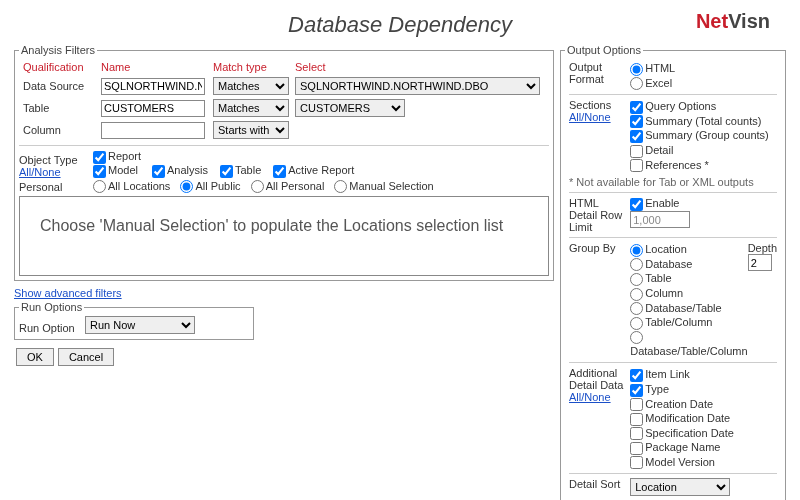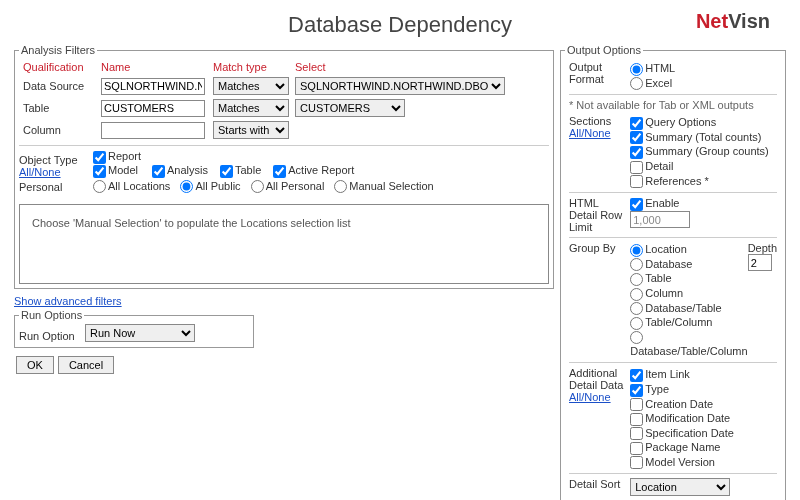--- a/index.html
+++ b/index.html
@@ -1,35 +1,35 @@
 <!DOCTYPE html>
 <html><head>
 <meta charset="utf-8">
 <style>
 * { box-sizing: border-box; margin: 0; padding: 0; }
 body { font-family: Arial, sans-serif; font-size: 11px; width: 800px; height: 500px; background: #fff; position: relative; color: #333; }
-.title { font-size: 22px; font-weight: 300; text-align: center; padding: 12px 0 6px; color: #444; }
+.title { font-size: 22px; font-weight: 300; text-align: center; padding: 12px 0 6px; color: #444; font-style: italic; }
 .logo { position: absolute; top: 10px; right: 30px; font-size: 20px; font-weight: bold; }
 .logo .net { color: #c81e2b; }
 .logo .visn { color: #444; }
 .main { display: flex; padding: 0 14px; gap: 6px; }
 .left { flex: 0 0 540px; }
 .right { flex: 1; }
 fieldset { border: 1px solid #999; margin-bottom: 4px; padding: 2px 4px 4px; }
 legend { font-size: 11px; color: #444; padding: 0 2px; }
 .hdr-row th { color: #c81e2b; font-weight: normal; text-align: left; font-size: 11px; padding: 1px 2px; }
 .af-table td { padding: 1px 2px; vertical-align: middle; }
 input[type=text] { border: 1px solid #888; padding: 1px 2px; font-size: 11px; height: 17px; }
 select { border: 1px solid #888; font-size: 11px; height: 18px; background: #efefef; }
 .link { color: #1a4fc8; text-decoration: underline; cursor: pointer; }
 .row { display: flex; align-items: flex-end; gap: 4px; padding: 1px 0; flex-wrap: wrap; }
 .lbl { display: inline-block; }
 .w70 { width: 70px; }
 .w100 { width: 100px; }
-.bigbox { width: 100%; height: 80px; border: 1px solid #888; padding: 12px; font-size: 11px; color: #555; margin-top: 10px; }
+.bigbox { width: 100%; height: 80px; border: 1px solid #888; padding: 20px; font-size: 16px; color: #555; margin-top: 2px; }
 .btn { border: 1px solid #888; background: #efefef; padding: 2px 10px; font-size: 11px; cursor: pointer; }
 .out-table td { padding: 1px 2px; vertical-align: top; font-size: 11px; }
 .cb-col label { display: block; line-height: 14px; }
 .cb-col input { vertical-align: middle; margin-right: 3px; }
 .note { font-size: 10px; color: #666; }
 input[type=checkbox], input[type=radio] { vertical-align: middle; margin: 0 2px 0 0; }
 label { vertical-align: middle; }
 </style>
 </head>
 <body>
@@ -46,21 +46,21 @@
             <tr class="hdr-row">
         <th style="width:76px">Qualification</th>
         <th style="width:110px">Name</th>
         <th style="width:80px">Match type</th>
         <th>Select</th>
       </tr>
       <tr>
         <td>Data Source</td>
         <td><input type="text" style="width: 104px;" value="SQLNORTHWIND.NO"></td>
         <td><select style="width:76px"><option>Matches</option></select></td>
-        <td><select style="width:210px"><option>SQLNORTHWIND.NORTHWIND.DBO</option></select></td>
+        <td><select style="width:245px"><option>SQLNORTHWIND.NORTHWIND.DBO</option></select></td>
       </tr>
       <tr>
         <td>Table</td>
         <td><input type="text" style="width: 104px;" value="CUSTOMERS"></td>
         <td><select style="width:76px"><option>Matches</option></select></td>
         <td><select style="width:110px"><option>CUSTOMERS</option></select></td>
       </tr>
       <tr>
         <td>Column</td>
         <td><input type="text" style="width: 104px;"></td>
@@ -111,31 +111,31 @@
                 <label><input type="radio" name="of" checked="" style=""><span>HTML</span></label>
                 <label><input type="radio" name="of" style=""><span>Excel</span></label>
               </td>
             </tr>
       <tr>
               <td colspan="2">
                 <hr style="border:none;border-top:1px solid #ccc">
               </td>
             </tr>
       <tr>
-              <td colspan="2" class="note">* Not available for Tab or XML outputs</td>
-            </tr>
-      <tr>
               <td><span>Sections</span><br><span class="link">All/None</span></td>
         <td class="cb-col">
           <label><input type="checkbox" checked="" style=""><span>Query Options</span></label>
           <label><input type="checkbox" checked="" style=""><span>Summary (Total counts)</span></label>
           <label><input type="checkbox" checked="" style=""><span>Summary (Group counts)</span></label>
           <label><input type="checkbox" style=""><span>Detail</span></label>
           <label><input type="checkbox" style=""><span>References *</span></label>
         </td>
+            </tr>
+      <tr>
+              <td colspan="2" class="note">* Not available for Tab or XML outputs</td>
             </tr>
       <tr>
               <td colspan="2">
                 <hr style="border:none;border-top:1px solid #ccc">
               </td>
             </tr>
       <tr>
               <td>HTML Detail Row Limit</td>
         <td><label><input type="checkbox" checked="" style=""><span>Enable</span></label><br><input type="text" style="width: 60px; color: rgb(136, 136, 136);" value="1,000"></td>
             </tr>

